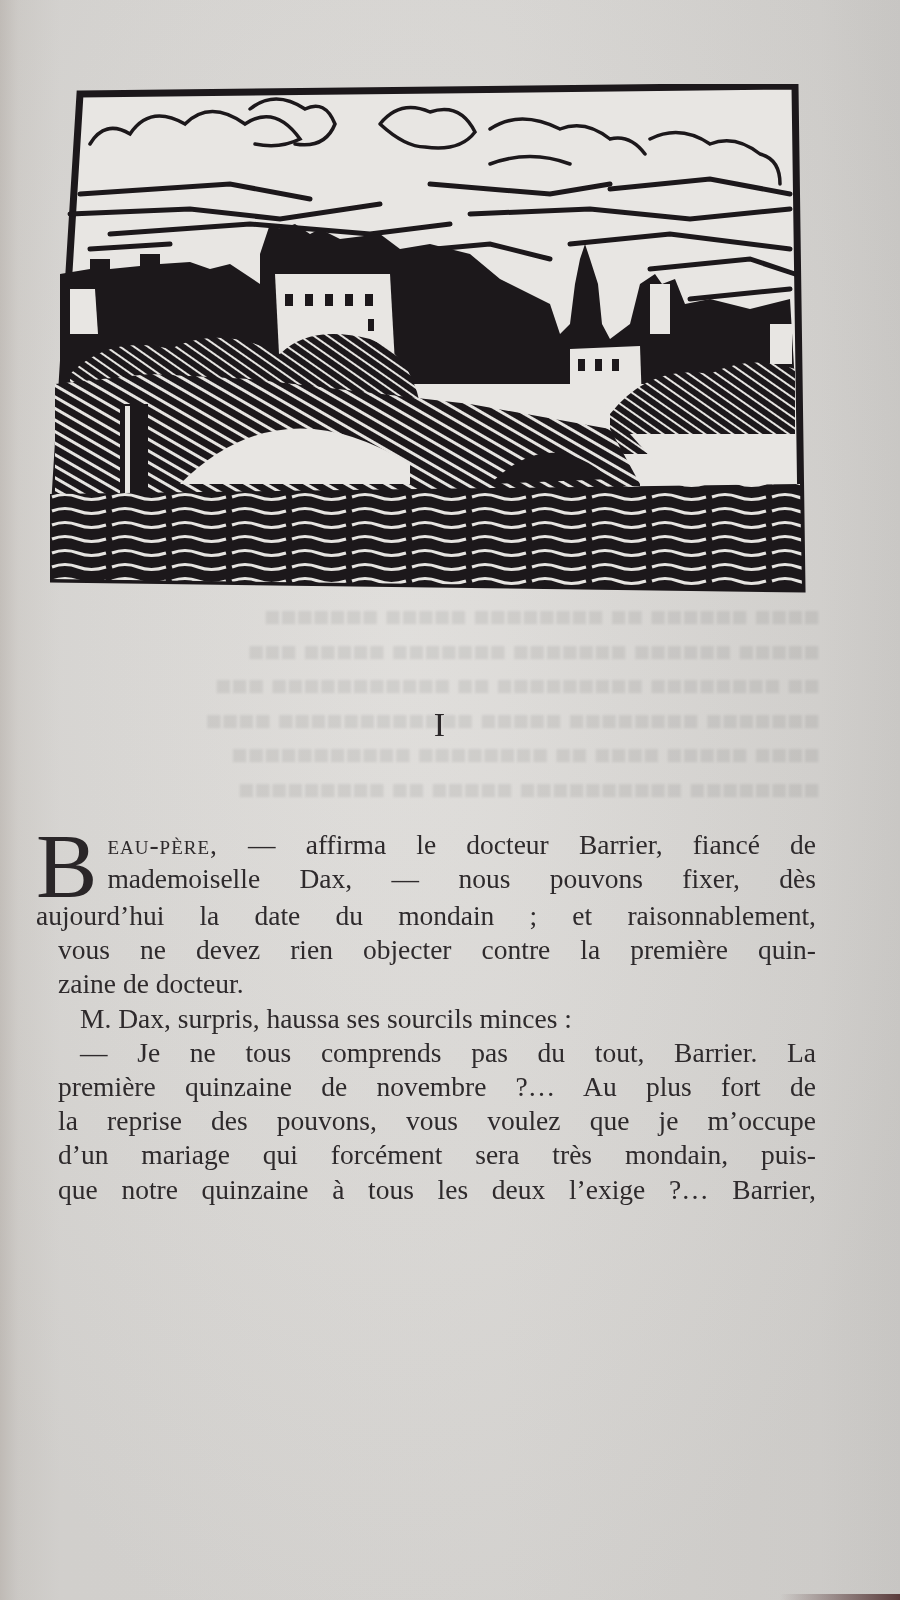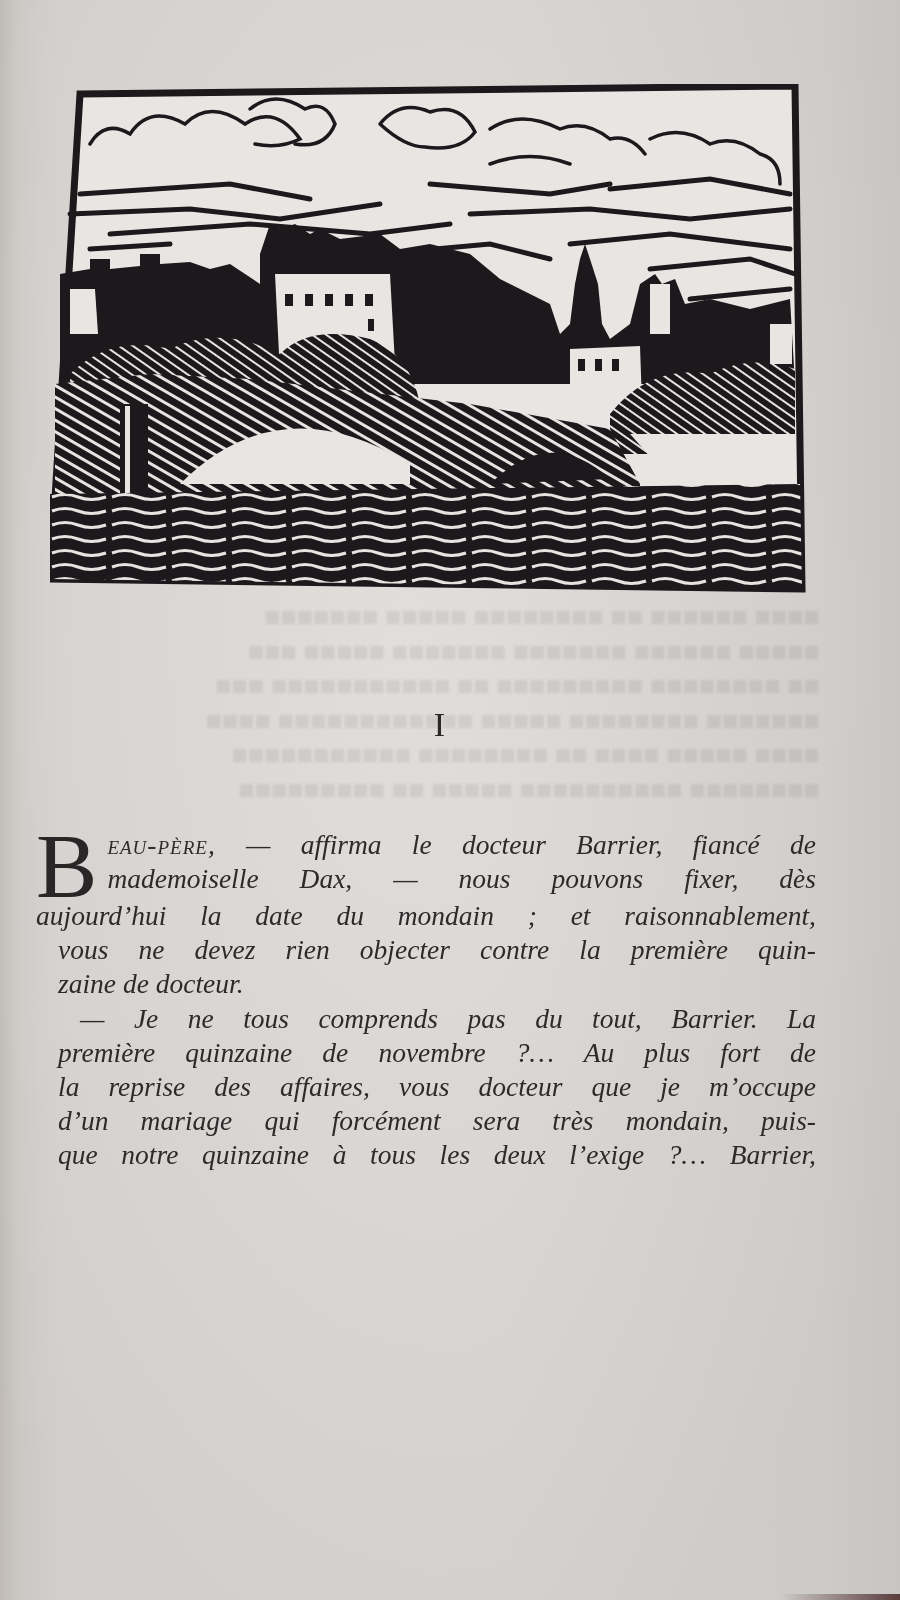--- a/index.html
+++ b/index.html
@@ -37,21 +37,21 @@
     position:absolute; left:0; width:880px; top:706px; text-align:center;
     font-size:34px; letter-spacing:1px; color:#2b2729;
   }
 
   .body-text {
     position:absolute; left:58px; top:828px; width:758px;
     font-size:27.5px; line-height:34.2px; color:#2e2a2c;
     text-align:justify;
   }
   .body-text p { margin:0; }
-  .line { display:block; text-align:justify; text-align-last:justify; white-space:nowrap;font-style:italic; }
+  .line { display:block; text-align:justify; text-align-last:justify; white-space:nowrap; }
   .line.last { text-align-last:left; }
   .dropcap {
     float:left; font-size:92px; line-height:70px; height:68px;
     margin:3px 10px 0 -22px; color:#2a2628; font-weight:normal;
   }
   .smallcaps { font-variant: small-caps; letter-spacing:1px; }
 </style>
 </head>
 <body>
 
@@ -153,23 +153,26 @@
 <div class="body-text">
   <p>
     <span class="dropcap">B</span>
     <span class="line"><span class="smallcaps">eau-père,</span><span> — affirma le docteur Barrier, fiancé de</span></span>
     <span class="line">mademoiselle Dax, — nous pouvons fixer, dès</span>
     <span class="line" style="margin-left:-22px">aujourd’hui la date du mondain ; et raisonnablement,</span>
     <span class="line" style="margin-left:-22px">vous ne devez rien objecter contre la première quin-</span>
     <span class="line last" style="margin-left:-22px">zaine de docteur.</span>
   </p>
   <p>
+    <span class="line last">M. Dax, surpris, haussa ses sourcils minces :</span>
+  </p>
+  <p>
     <span class="line">— Je ne tous comprends pas du tout, Barrier. La</span>
     <span class="line" style="margin-left:-22px">première quinzaine de novembre ?… Au plus fort de</span>
-    <span class="line" style="margin-left:-22px">la reprise des affaires, vous docteur que je m’occupe</span>
+    <span class="line" style="margin-left:-22px">la reprise des pouvons, vous voulez que je m’occupe</span>
     <span class="line" style="margin-left:-22px">d’un mariage qui forcément sera très mondain, puis-</span>
     <span class="line" style="margin-left:-22px">que notre quinzaine à tous les deux l’exige ?… Barrier,</span>
   </p>
 </div>
 
 <div class="bottom-edge"></div>
 
 <style>
   
   .body-text p { padding-left:22px; }

